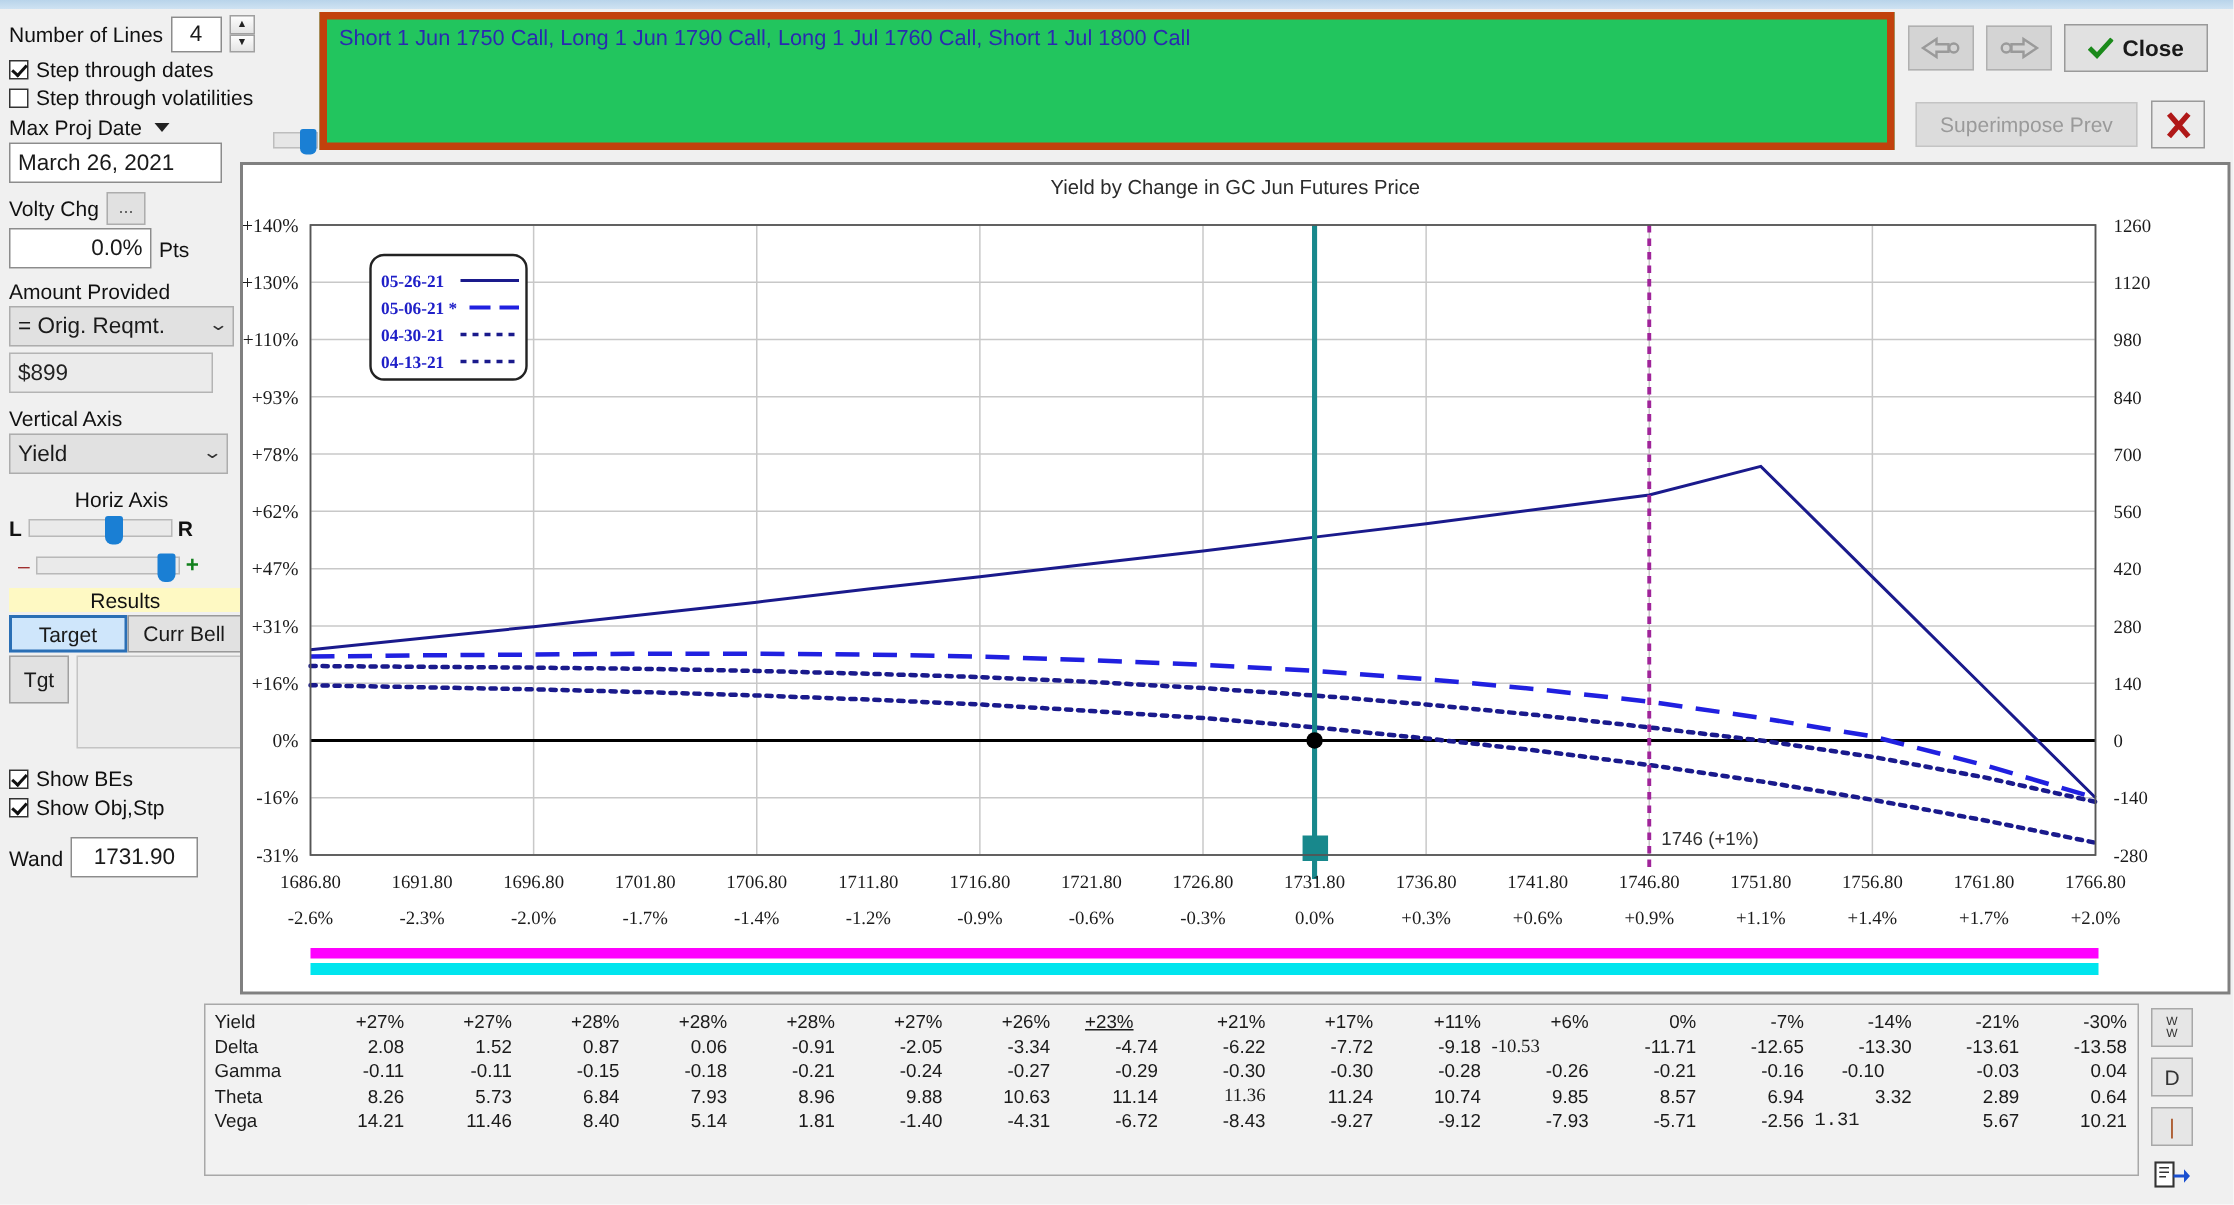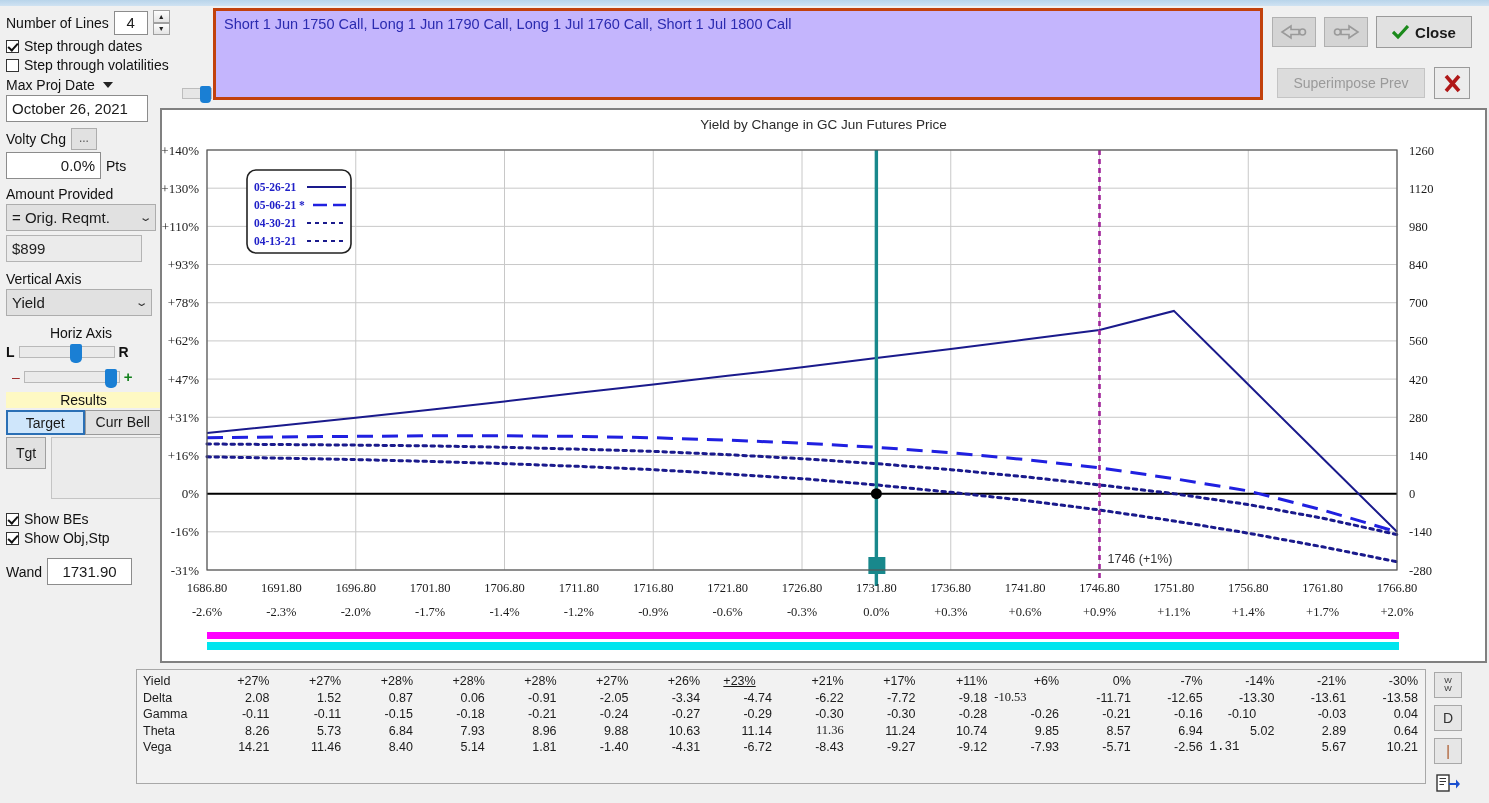--- a/index.html
+++ b/index.html
@@ -48,21 +48,21 @@
   .tabs { display:flex; }
   .tab { flex:1; text-align:center; font-size:14px; height:25px; line-height:23px;
          border:1px solid #9a9a9a; background:#e1e1e1; }
   .tab.active { background:#cfe6fb; border:2px solid #2a6fb5; font-weight:400; }
   .tgt-btn { width:40px; height:32px; background:#e1e1e1; border:1px solid #a0a0a0;
              font-size:14px; text-align:center; line-height:30px; }
   .result-pane { flex:1; background:#ebebeb; border:1px solid #c4c4c4; height:62px; }
 
   
   .posbox { position:absolute; left:213px; top:8px; width:1050px; height:92px;
-            background:#c4b5fd; border:3px solid #c2410c; padding:5px 8px;
+            background:#22c55e; border:5px solid #c2410c; padding:5px 8px;
             color:#2a2ab0; font-size:14.5px; }
   .navbtn { width:44px; height:30px; background:#d4d4d4; border:1px solid #b0b0b0;
             display:flex; align-items:center; justify-content:center; }
   .closebtn { width:96px; height:32px; background:#e1e1e1; border:1px solid #9a9a9a;
               display:flex; align-items:center; justify-content:center; gap:6px;
               font-weight:bold; font-size:15px; }
   .supbtn { width:148px; height:30px; background:#dcdcdc; border:1px solid #c4c4c4;
             color:#9a9a9a; font-size:14px; display:flex; align-items:center;
             justify-content:center; }
   .xbtn { width:36px; height:32px; background:#ececec; border:1px solid #9a9a9a;
@@ -104,21 +104,21 @@
   </div>
   <div class="chk">
     <span class="box"></span>
     <span class="lbl">Step through volatilities</span>
   </div>
 
   <div class="row" style="margin-top:4px">
     <span class="lbl">Max Proj Date</span>
     <span class="caret"></span>
   </div>
-  <div class="field" style="width:142px;margin-top:2px">October 26, 2021</div>
+  <div class="field" style="width:142px;margin-top:2px">March 26, 2021</div>
 
   <div class="row" style="margin-top:6px">
     <span class="lbl">Volty Chg</span>
     <div class="btn-dots">...</div>
   </div>
   <div class="row" style="margin-top:2px">
     <div class="field" style="width:95px;text-align:right">0.0%</div>
     <span class="lbl">Pts</span>
   </div>
 
@@ -391,21 +391,21 @@
           <td style="padding: 1px 7px 1px 0px; text-align: right; width: 70px;">8.96</td>
           <td style="padding: 1px 7px 1px 0px; text-align: right; width: 70px;">9.88</td>
           <td style="padding: 1px 7px 1px 0px; text-align: right; width: 70px;">10.63</td>
           <td style="padding: 1px 7px 1px 0px; text-align: right; width: 70px;">11.14</td>
           <td style="padding: 1px 7px 1px 0px; text-align: right; width: 70px; font-family: Liberation Serif, serif;">11.36</td>
           <td style="padding: 1px 7px 1px 0px; text-align: right; width: 70px;">11.24</td>
           <td style="padding: 1px 7px 1px 0px; text-align: right; width: 70px;">10.74</td>
           <td style="padding: 1px 7px 1px 0px; text-align: right; width: 70px;">9.85</td>
           <td style="padding: 1px 7px 1px 0px; text-align: right; width: 70px;">8.57</td>
           <td style="padding: 1px 7px 1px 0px; text-align: right; width: 70px;">6.94</td>
-          <td style="padding: 1px 7px 1px 0px; text-align: right; width: 70px;">5.02</td>
+          <td style="padding: 1px 7px 1px 0px; text-align: right; width: 70px;">3.32</td>
           <td style="padding: 1px 7px 1px 0px; text-align: right; width: 70px;">2.89</td>
           <td style="padding: 1px 7px 1px 0px; text-align: right; width: 70px;">0.64</td>
         </tr>
         <tr>
           <td style="padding: 1px 6px; text-align: left; width: 66px;">Vega</td>
           <td style="padding: 1px 7px 1px 0px; text-align: right; width: 70px;">14.21</td>
           <td style="padding: 1px 7px 1px 0px; text-align: right; width: 70px;">11.46</td>
           <td style="padding: 1px 7px 1px 0px; text-align: right; width: 70px;">8.40</td>
           <td style="padding: 1px 7px 1px 0px; text-align: right; width: 70px;">5.14</td>
           <td style="padding: 1px 7px 1px 0px; text-align: right; width: 70px;">1.81</td>

